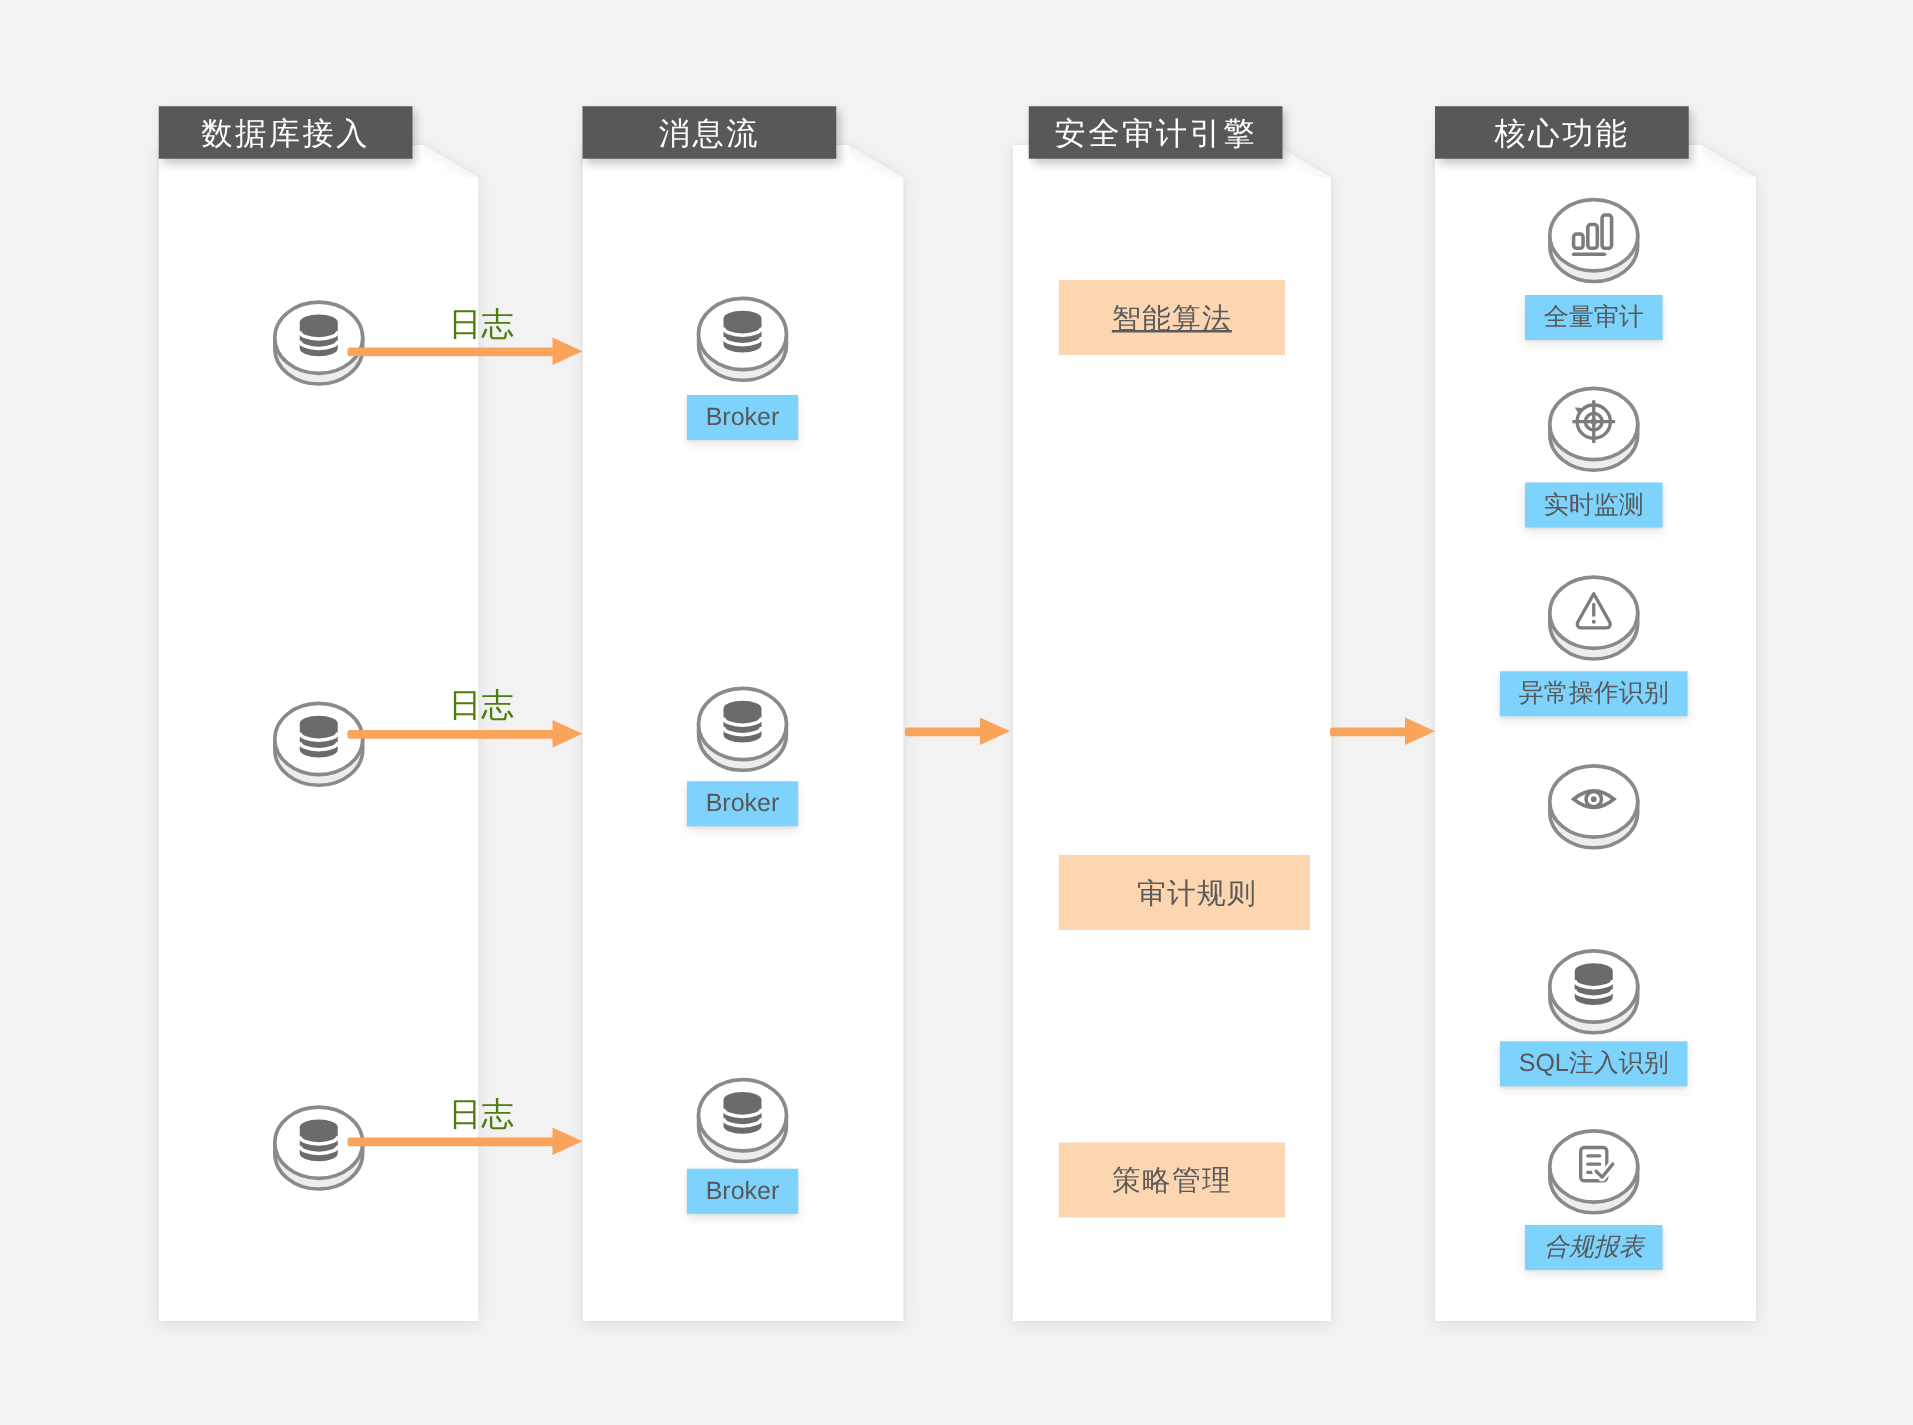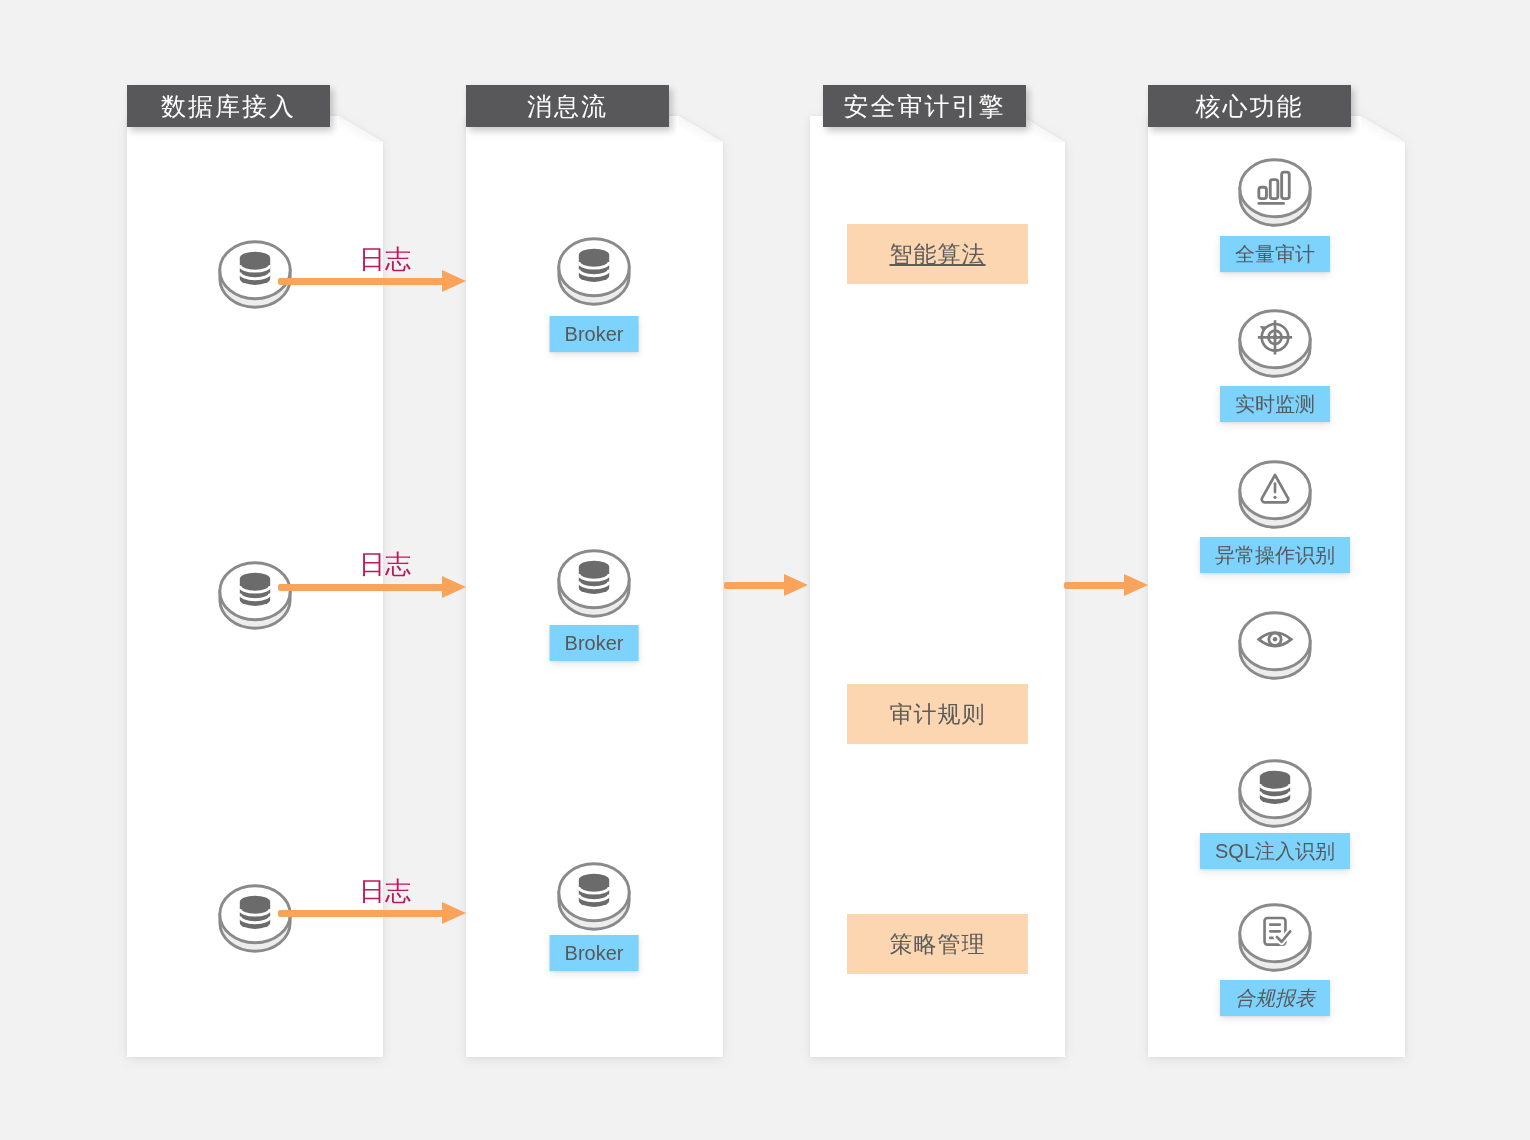--- a/index.html
+++ b/index.html
@@ -56,21 +56,21 @@
 
   
   .arrow{position:absolute;height:22px;z-index:4;}
   .arrow .shaft{position:absolute;left:0;right:20px;top:8px;height:7px;background:#f9a35b;border-radius:2px;}
   .arrow .head{
     position:absolute;right:0;top:0;width:0;height:0;
     border-left:24px solid #f9a35b;border-top:11px solid transparent;border-bottom:11px solid transparent;
   }
   .flow-label{
     position:absolute;transform:translateX(-50%);z-index:4;
-    font-size:26px;color:#be185d;white-space:nowrap;
+    font-size:26px;color:#4d7c0f;white-space:nowrap;
   }
 </style>
 </head>
 <body>
 
 <svg width="0" height="0" style="position:absolute" aria-hidden="true">
   <defs>
     <g id="puck-base">
       <path d="M5 36 v9 a37 30 0 0 0 74 0 v-9 z" fill="#ededee" stroke="#8a8a8b" stroke-width="3"></path>
       <ellipse cx="42" cy="36" rx="37" ry="30" fill="#ffffff" stroke="#8a8a8b" stroke-width="3"></ellipse>
@@ -189,21 +189,21 @@
   <div class="arrow" style="left:724px;top:574px;width:84px;">
       <div class="shaft"></div>
       <div class="head"></div>
     </div>
   <div class="arrow" style="left:1064px;top:574px;width:84px;">
       <div class="shaft"></div>
       <div class="head"></div>
     </div>
 
   <div class="obox" style="top:224px;text-decoration:underline;">智能算法</div>
-  <div class="obox" style="top:684px;">审计规则</div>
+  <div class="obox" style="top:684px;padding-left:20px;">审计规则</div>
   <div class="obox" style="top:914px;">策略管理</div>
 
   <svg class="icon3d" style="left:1235px;top:154px;" viewBox="0 0 84 80">
       <use href="#puck-base"></use>
       <use href="#glyph-chart" transform="translate(42,34)"></use>
     </svg>
   <div class="tag" style="left:1275px;top:236px;">全量审计</div>
 
   <svg class="icon3d" style="left:1235px;top:305px;" viewBox="0 0 84 80">
       <use href="#puck-base"></use>

